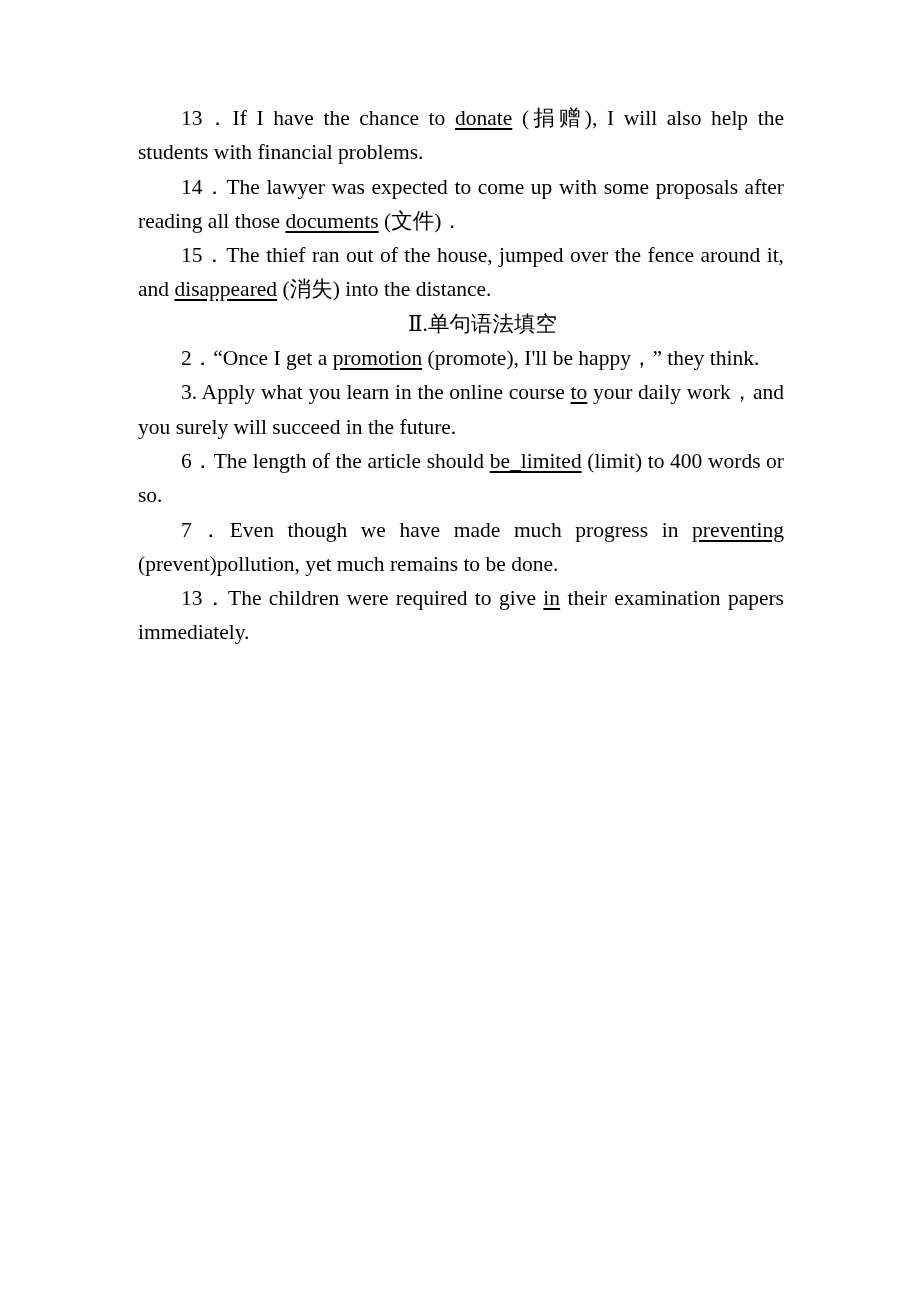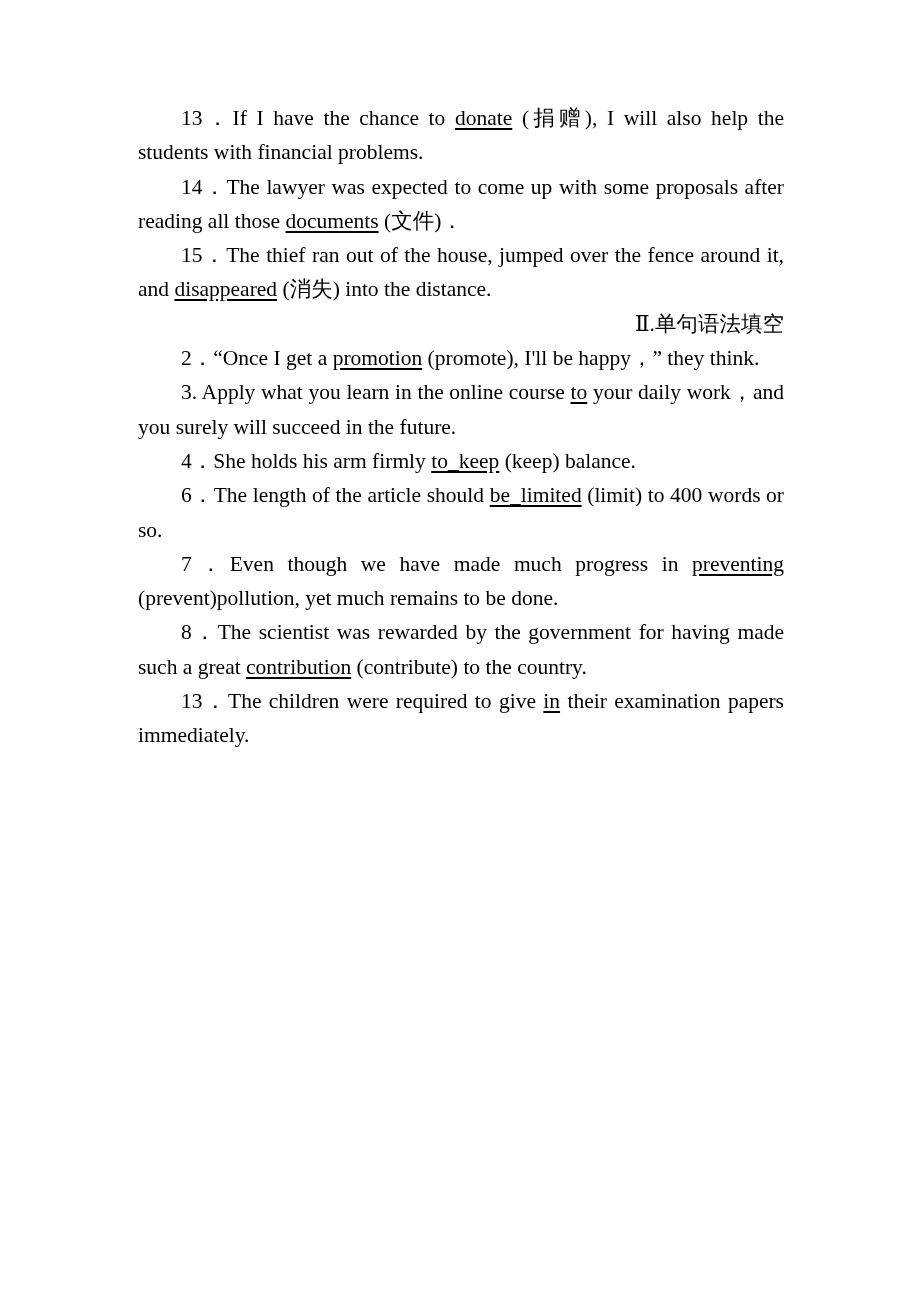--- a/index.html
+++ b/index.html
@@ -24,21 +24,21 @@
     line-height: 34.3px;
     color: #000000;
     text-align: justify;
   }
   p.para {
     margin: 0;
     padding: 0;
     text-indent: 2em;
   }
   p.heading {
-    text-align: right;
+    text-align: center;
   }
   span.ans {
     text-decoration: underline;
     text-underline-offset: 3px;
   }
 </style>
 </head>
 <body>
 
 <div class="page">
@@ -50,28 +50,26 @@
 
     <p class="para"><span>15．The thief ran out of the house, jumped over the fence around it, and </span><span class="ans">disappeared</span><span> (消失) into the distance.</span></p>
 
     <p class="para heading"><span>Ⅱ.单句语法填空</span></p>
 
 
     <p class="para"><span>2．“Once I get a </span><span class="ans">promotion</span><span> (promote), I'll be happy，” they think.</span></p>
 
     <p class="para"><span>3. Apply what you learn in the online course </span><span class="ans">to</span><span> your daily work，and you surely will succeed in the future.</span></p>
 
-    <p class="para"><span>4．She holds his arm firmly </span><span class="ans">to_keep</span><span> (keep) balance.</span></p>
 
 
     <p class="para"><span>6．The length of the article should </span><span class="ans">be_limited</span><span> (limit) to 400 words or so.</span></p>
 
     <p class="para"><span>7．Even though we have made much progress in </span><span class="ans">preventing</span><span> (prevent)pollution, yet much remains to be done.</span></p>
 
-    <p class="para"><span>8．The scientist was rewarded by the government for having made such a great </span><span class="ans">contribution</span><span> (contribute) to the country.</span></p>
 
 
 
 
 
     <p class="para"><span>13．The children were required to give </span><span class="ans">in</span><span> their examination papers immediately.</span></p>
 
   </div>
 </div>
 

